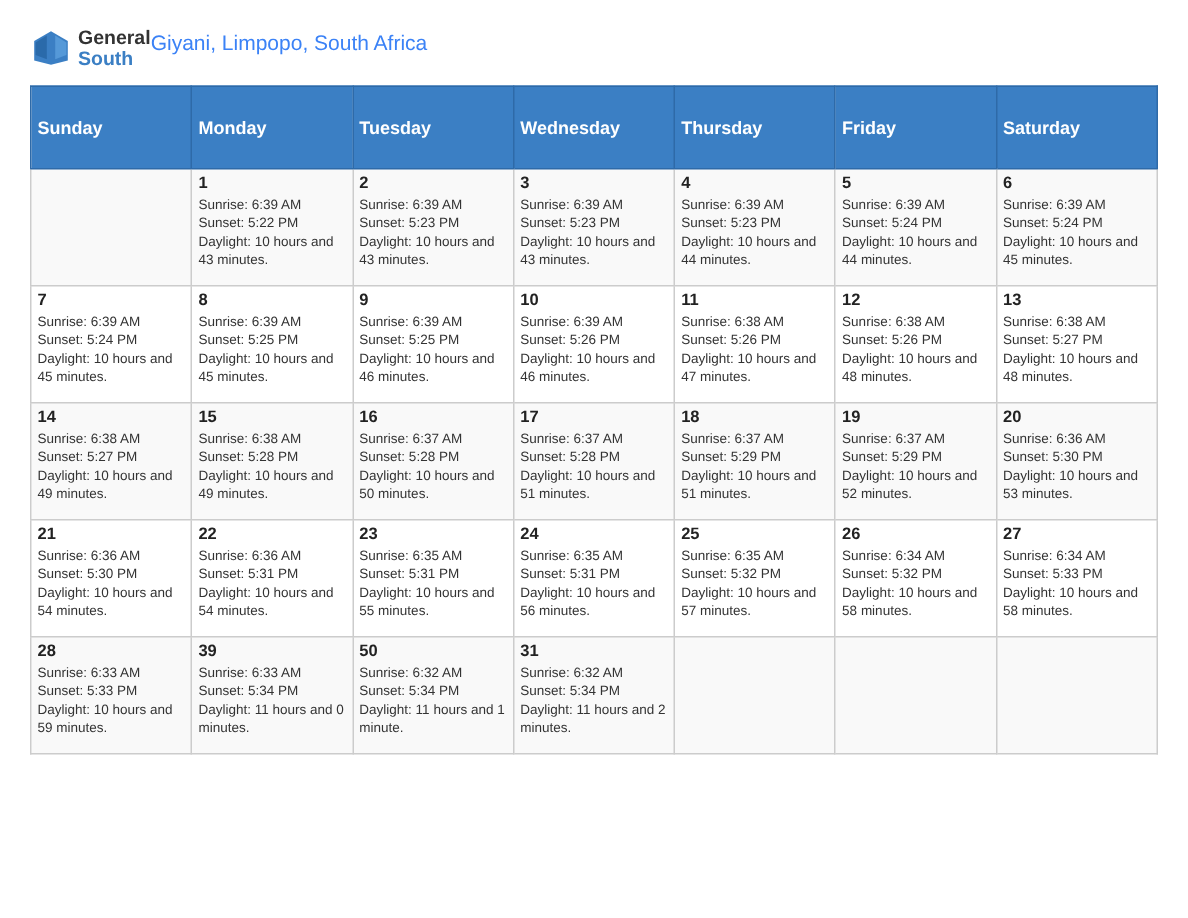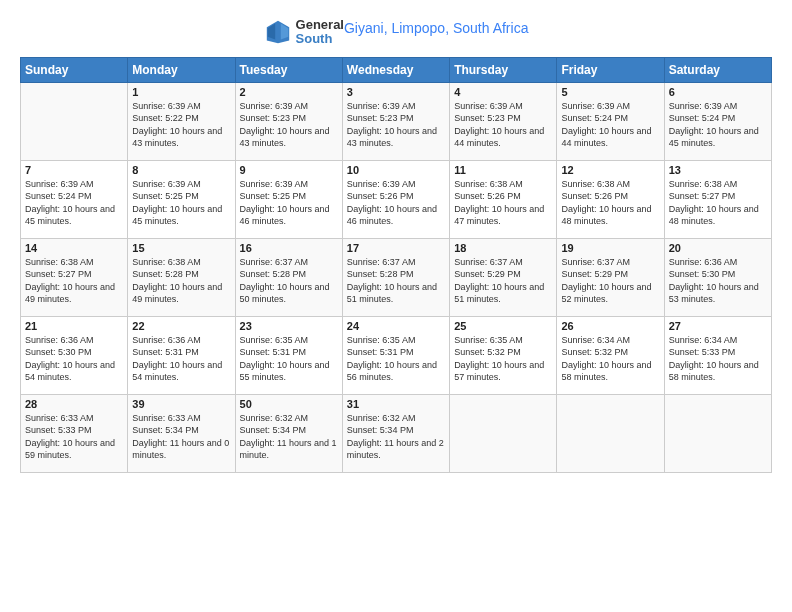--- a/index.html
+++ b/index.html
@@ -9,21 +9,21 @@
       width: 792px;
       height: 612px;
       overflow: hidden;
     }
     .page {
       width: 792px;
       padding: 18px 20px 10px 20px;
     }
     .header {
       display: flex;
-      justify-content: center;
+      justify-content: flex-start;
       align-items: flex-start;
       margin-bottom: 10px;
     }
     .logo {
       display: flex;
       align-items: center;
       gap: 4px;
     }
     .logo-text {
       display: flex;
@@ -55,21 +55,21 @@
     table {
       width: 100%;
       border-collapse: collapse;
       table-layout: fixed;
     }
     thead tr th {
       background-color: #3b7fc4;
       color: #fff;
       font-size: 12px;
       font-weight: bold;
-      padding: 5px 4px;
+      padding: 20px 4px;
       text-align: left;
       border: 1px solid #2e6aa8;
     }
     tbody tr td {
       border: 1px solid #ccc;
       vertical-align: top;
       padding: 3px 4px;
       font-size: 9.5px;
       color: #333;
       height: 78px;

